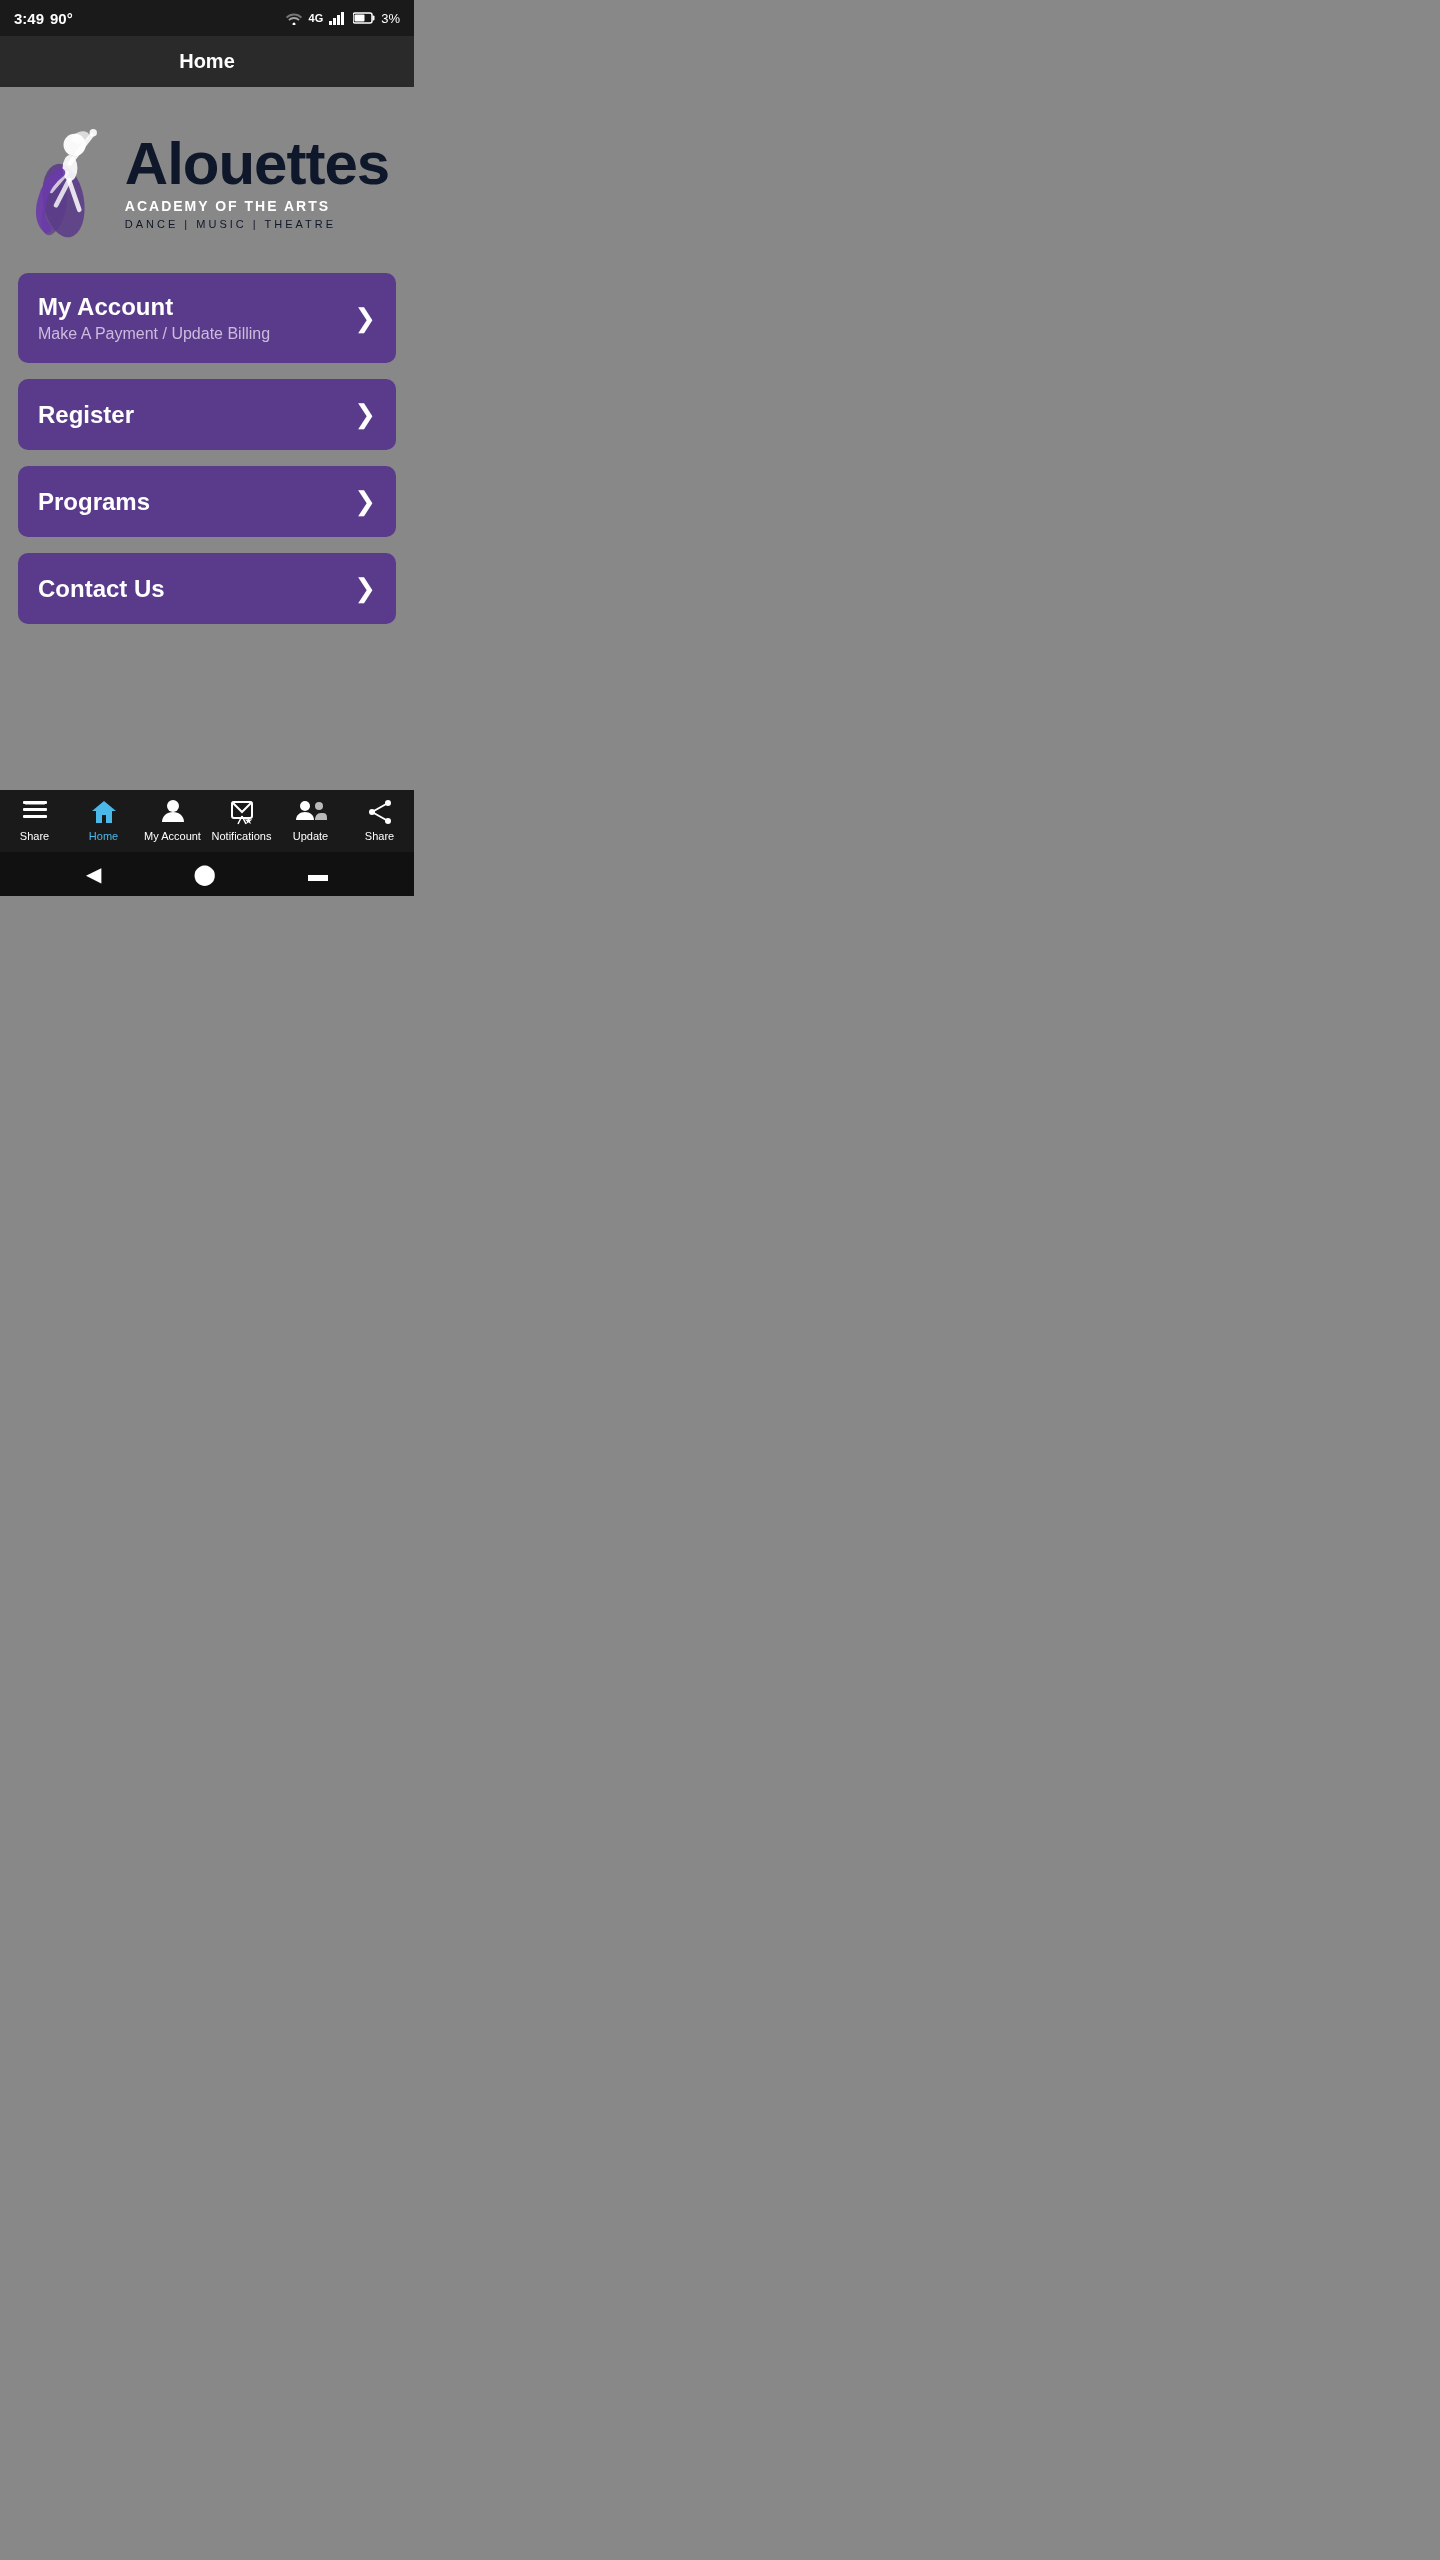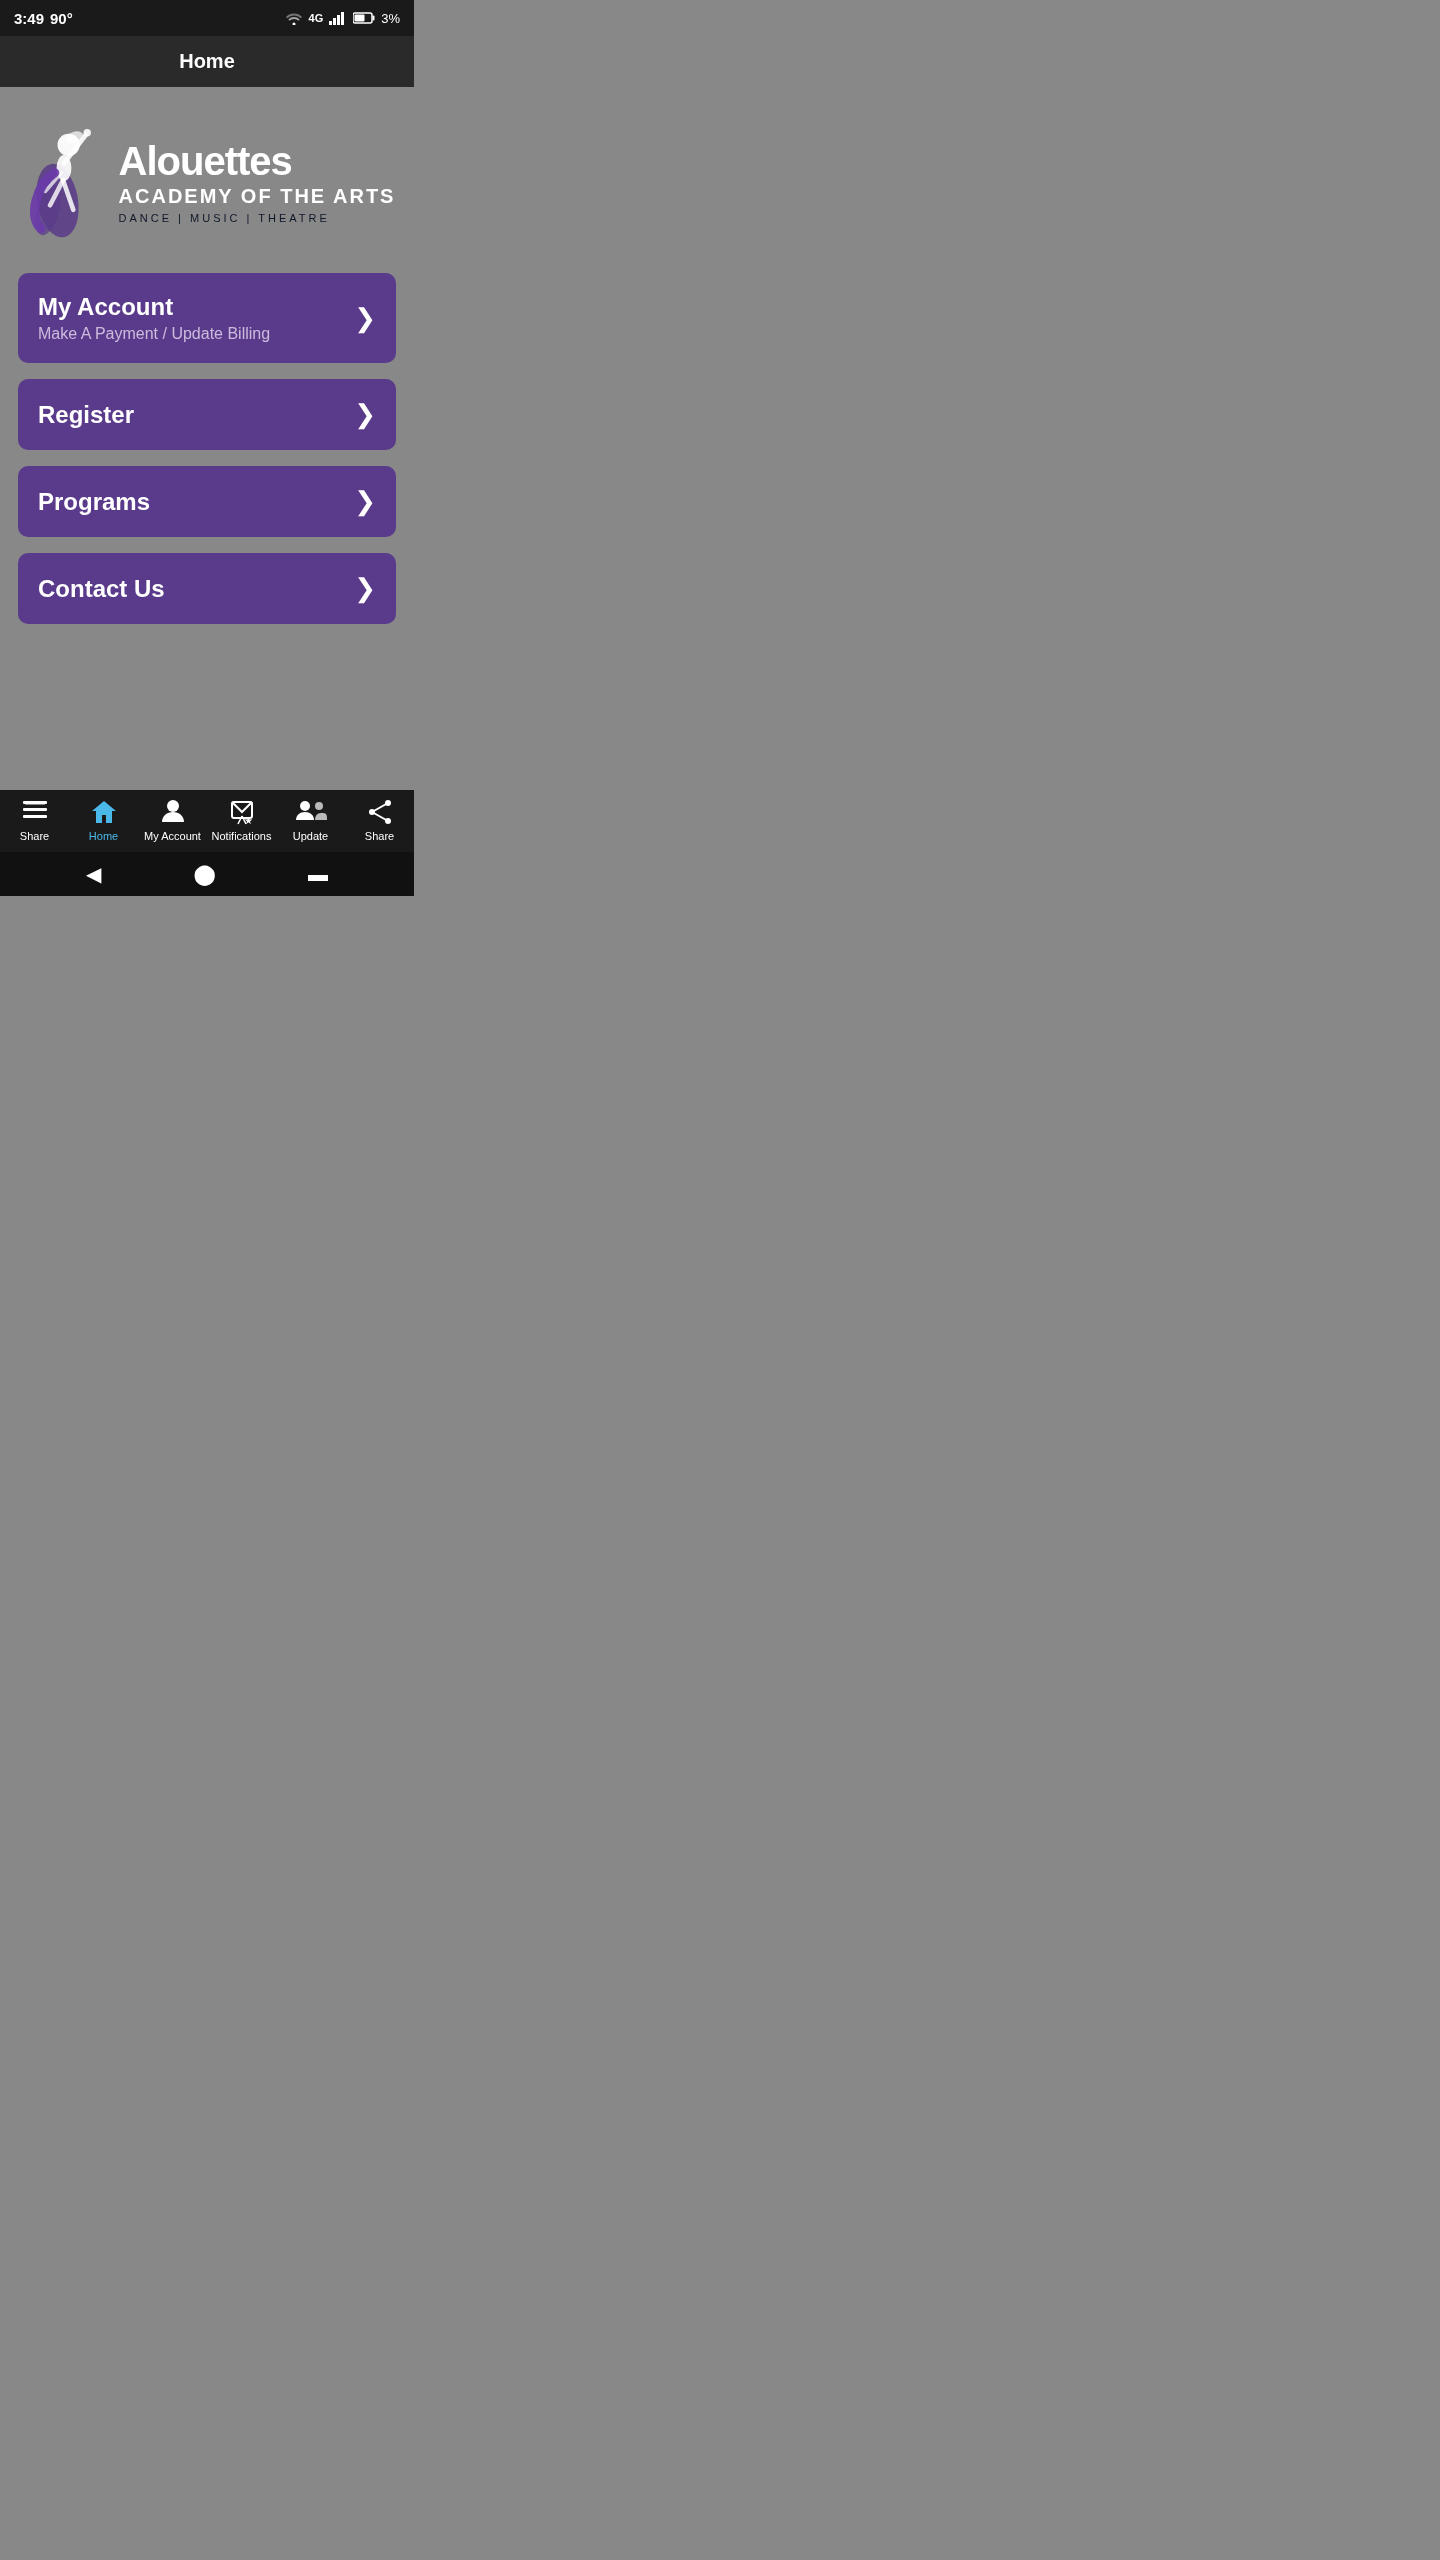--- a/index.html
+++ b/index.html
@@ -72,29 +72,29 @@
       gap: 10px;
       margin-bottom: 10px;
     }
 
     .logo-text-area {
       display: flex;
       flex-direction: column;
     }
 
     .logo-title {
-      font-size: 40px;
+      font-size: 60px;
       font-weight: 700;
-      color: #ffffff;
+      color: #0f172a;
       line-height: 1;
       letter-spacing: -1px;
     }
 
     .logo-subtitle {
-      font-size: 20px;
+      font-size: 14px;
       font-weight: 600;
       color: #fff;
       letter-spacing: 2px;
       margin-top: 4px;
     }
 
     .logo-tagline {
       font-size: 11px;
       color: #0f172a;
       letter-spacing: 3px;

